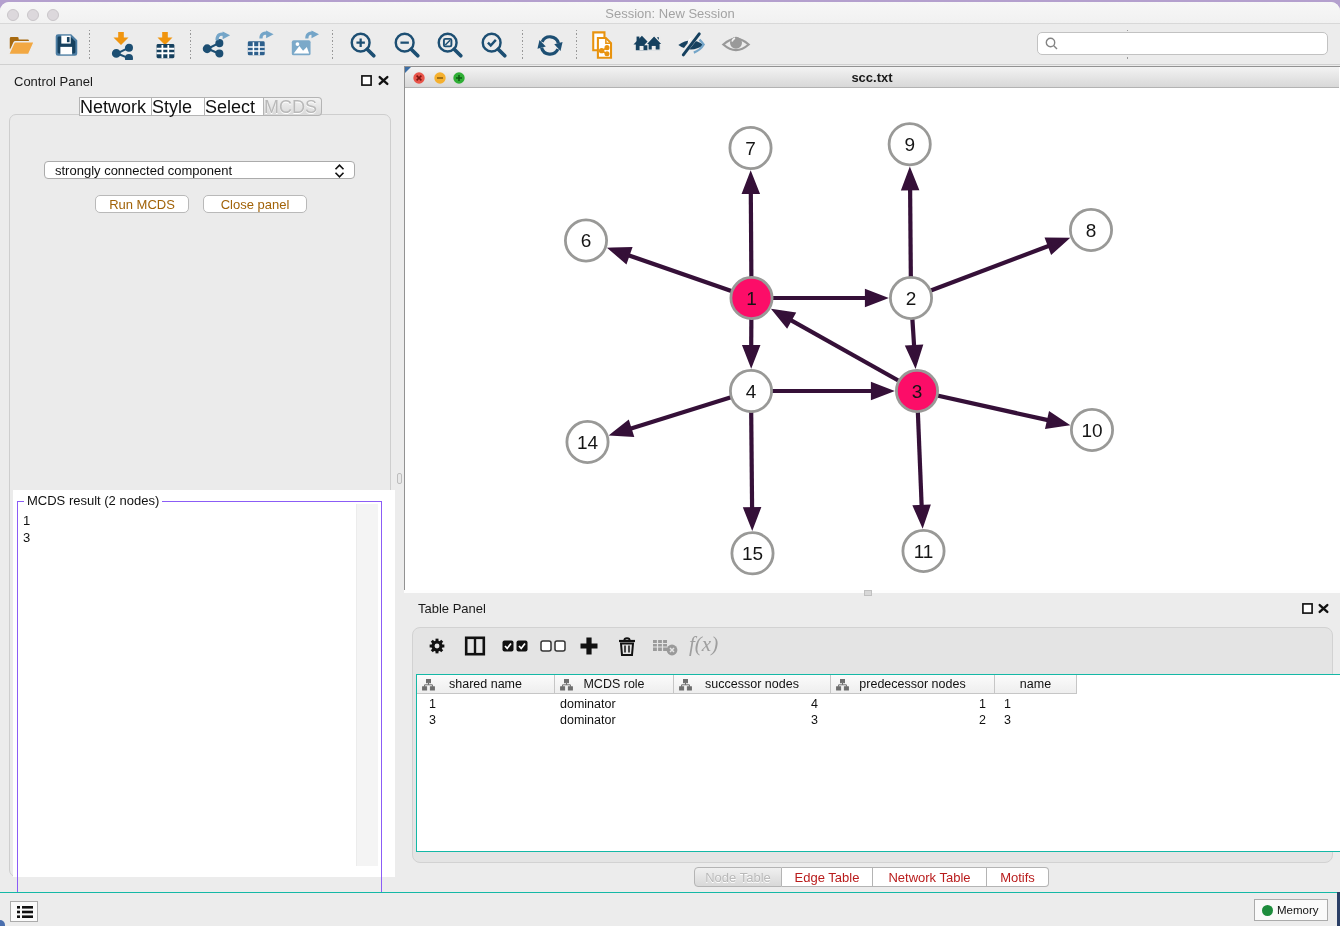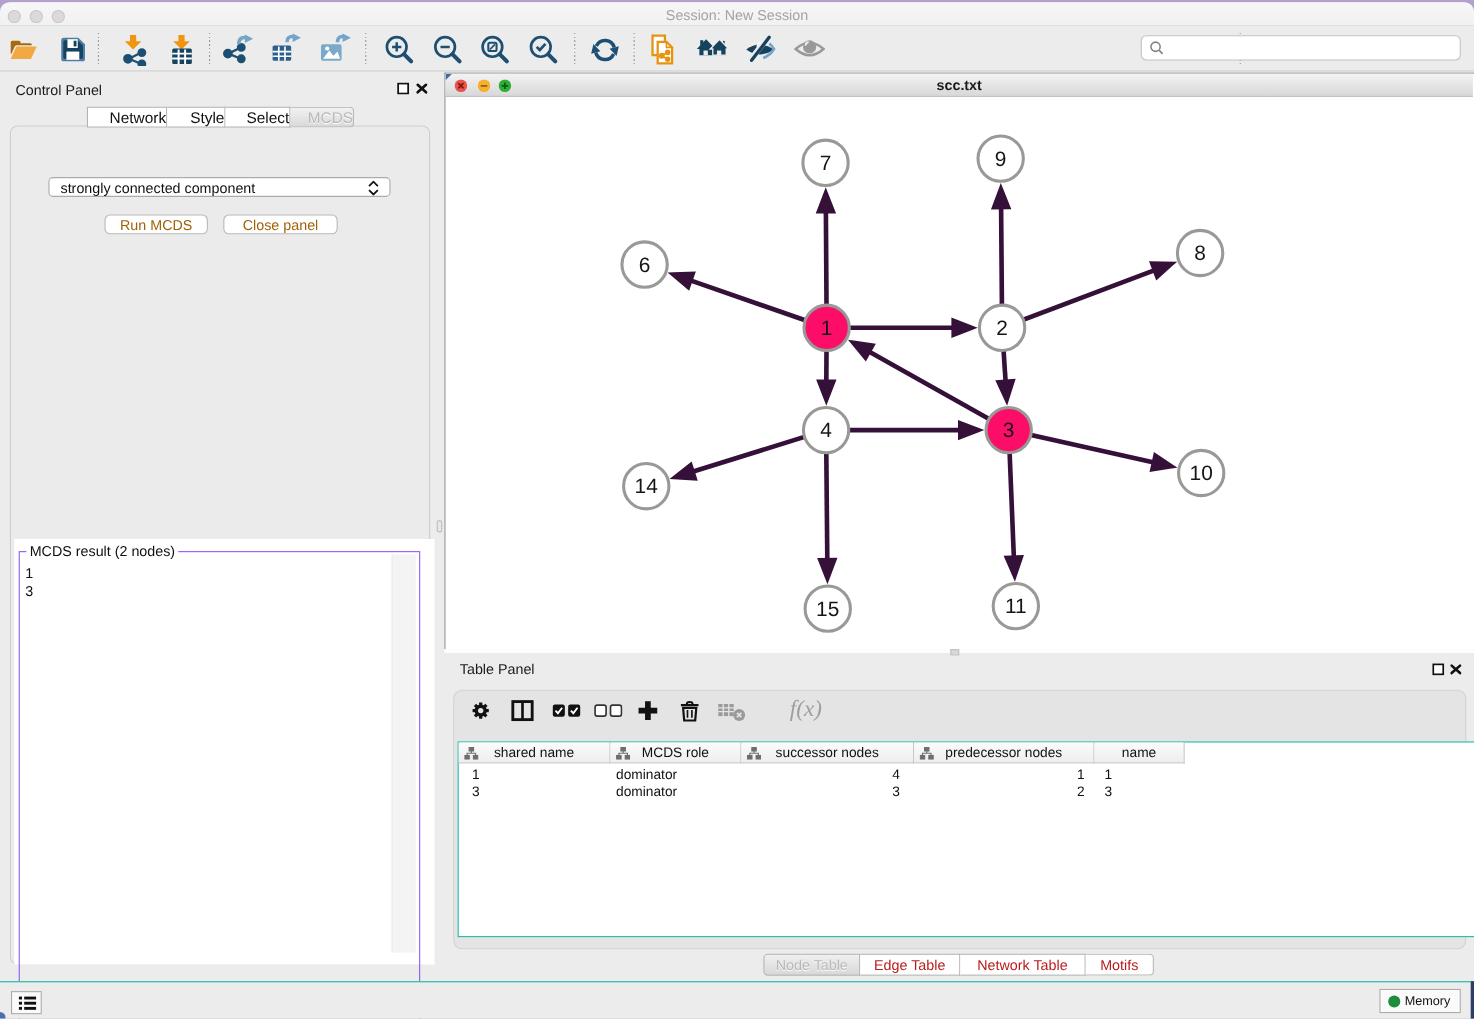--- a/index.html
+++ b/index.html
@@ -14,21 +14,21 @@
 #toolbar{position:absolute;left:0;top:22px;width:1340px;height:41px;background:#ececec;border-bottom:1px solid #d0d0d0;}
 .sep{position:absolute;top:6px;height:29px;width:1px;background-image:repeating-linear-gradient(#989898 0 1.3px,transparent 1.3px 3.4px);}
 .tbi{position:absolute;top:6px;width:30px;height:30px;}
 #searchbox{position:absolute;left:1037px;top:8px;width:291px;height:23px;background:#fff;border:1px solid #c2c2c2;border-radius:5px;}
 
 #content{position:absolute;left:0;top:64px;width:1340px;height:826px;background:#ececec;}
 #statusbar{position:absolute;left:0;top:890px;width:1340px;height:34px;background:#ececec;border-top:1px solid #14b8a6;}
 
 #cpanel{position:absolute;left:0;top:0;width:400px;height:826px;background:#ececec;}
 #cp-head{position:absolute;left:14px;top:8px;font-size:13px;color:#1a1a1a;}
-.tab{position:absolute;top:31px;height:19px;background:#fff;border:1px solid #b4b4b4;border-left:none;font-size:14px;color:#111;text-align:right;line-height:18px;}
+.tab{position:absolute;top:31px;height:19px;background:#fff;border:1px solid #b4b4b4;border-left:none;font-size:18px;color:#111;text-align:left;line-height:18px;}
 #tabpane{position:absolute;left:9px;top:48px;width:382px;height:763px;border:1px solid #cecece;border-radius:7px;background:#ebebeb;}
 #optlabel{position:absolute;left:0;width:400px;top:71px;text-align:center;font-size:13px;color:#111;}
 #dropdown{position:absolute;left:44px;top:95px;width:311px;height:18px;background:#fff;border:1px solid #ababab;border-radius:4px;font-size:13px;color:#111;line-height:17px;padding-left:10px;}
 .btn{position:absolute;top:129px;height:18px;background:#fff;border:1px solid #b9b9b9;border-radius:5px;font-size:13px;color:#a16207;text-align:center;line-height:17px;}
 #resultwrap{position:absolute;left:13px;top:424px;width:382px;height:387px;background:#fff;}
 #fieldset{position:absolute;left:4px;top:11px;width:365px;height:467px;border:1px solid #8b5cf6;}
 #legend{position:absolute;left:6px;top:-9px;background:#fff;padding:0 3px;font-size:13px;color:#111;}
 #ta-scroll{position:absolute;right:3px;top:2px;width:22px;height:362px;background:#f4f4f4;border-left:1px solid #ececec;}
 
 #vdiv{position:absolute;left:400px;top:0;width:4px;height:826px;background:#ececec;}
@@ -351,21 +351,21 @@
                 <path d="M3 6 H19" stroke="#111" stroke-width="2.2"></path>
                 <path d="M5 8.5 L6 20 H16 L17 8.5 Z" fill="none" stroke="#111" stroke-width="2"></path>
                 <path d="M9 10.5 V17.5 M13 10.5 V17.5" stroke="#111" stroke-width="1.5"></path>
               </svg>
           <svg style="position:absolute;left:239px;top:7px;" width="26" height="22" viewBox="0 0 26 22">
                 <rect x="1" y="5" width="14" height="11" fill="#9a9a9a"></rect>
                 <path d="M1 8.5 h14 M1 12 h14 M5.5 5 v11 M10.5 5 v11" stroke="#e4e4e4" stroke-width="1.2"></path>
                 <circle cx="20" cy="15" r="5.4" fill="#9a9a9a"></circle>
                 <path d="M18 13 L22 17 M22 13 L18 17" stroke="#e4e4e4" stroke-width="1.5"></path>
               </svg>
-          <div style="position:absolute;left:276px;top:4px;font-family:'Liberation Serif',serif;font-style:italic;font-size:21px;color:#9e9e9e;margin-left:29px;">f(x)</div>
+          <div style="position:absolute;left:276px;top:4px;font-family:'Liberation Serif',serif;font-style:italic;font-size:21px;color:#9e9e9e;">f(x)</div>
         </div>
         <div id="tbl">
           <div class="th" style="left:0;width:138px;">shared name</div>
           <div class="th" style="left:138px;width:119px;">MCDS role</div>
           <div class="th" style="left:257px;width:157px;">successor nodes</div>
           <div class="th" style="left:414px;width:164px;">predecessor nodes</div>
           <div class="th" style="left:578px;width:82px;">name</div>
           <svg class="sorti" style="left:5px;" width="13" height="12" viewBox="0 0 13 12">
                 <g fill="#6e6e6e" stroke="#6e6e6e">
                   <rect x="4.5" y="0.5" width="4" height="3.2"></rect>

